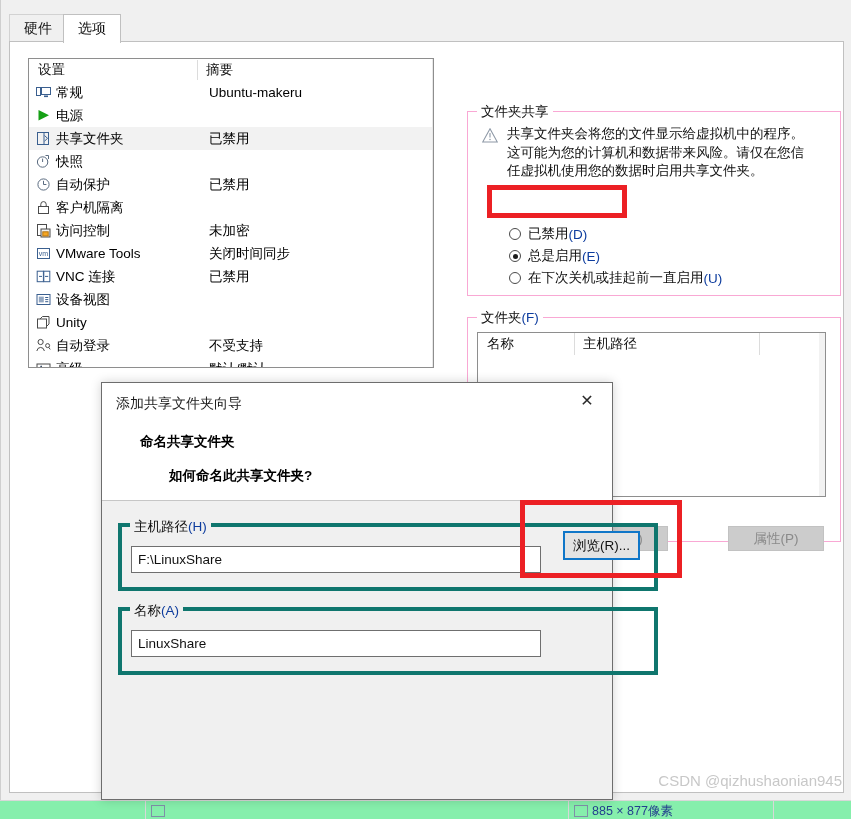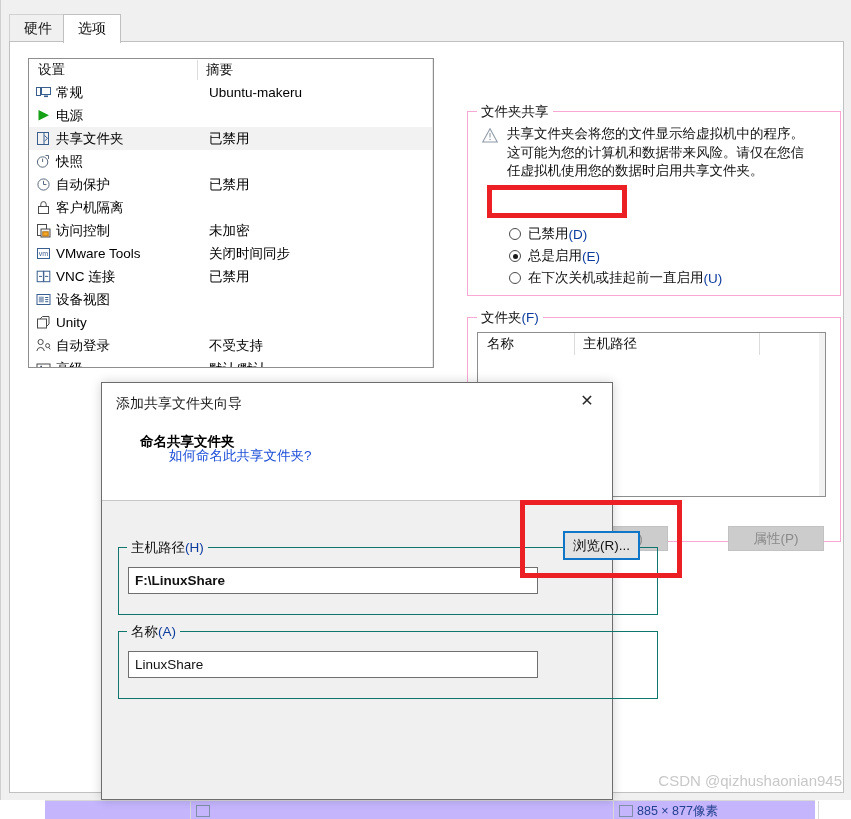--- a/index.html
+++ b/index.html
@@ -130,61 +130,61 @@
     font-size:16px;color:#2b2b2b;cursor:default;
   }
   #dlg-head{
     position:absolute;left:0;top:0;width:100%;height:118px;
     background:#ffffff;border-bottom:1px solid #c6c6c6;box-sizing:border-box;
   }
   #dlg-head-title{
     position:absolute;left:38px;top:50px;font-size:13.5px;font-weight:bold;color:#000;
   }
   #dlg-head-sub{
-    position:absolute;left:67px;top:64px;font-size:13.5px;color:#1d4ed8;
+    position:absolute;left:67px;top:84px;font-size:13.5px;color:#000000;font-weight:bold;
   }
   #dlg-body{
     position:absolute;left:0;top:118px;width:100%;bottom:0;
     background:#f0f0f0;
   }
   .dgroup{
-    position:absolute;border:1px solid #0f766e;box-sizing:border-box;margin-top:24px;
+    position:absolute;border:4px solid #0f766e;box-sizing:border-box;
   }
   .dgroup-legend{
     position:absolute;top:-9px;left:8px;background:#f0f0f0;padding:0 4px;
     font-size:13.5px;color:#111;white-space:nowrap;
   }
   #dg-host{left:16px;top:22px;width:540px;height:68px;}
   #dg-name{left:16px;top:106px;width:540px;height:68px;}
   .tinput{
     position:absolute;background:#ffffff;border:1px solid #6f6f6f;
     box-sizing:border-box;height:27px;line-height:25px;
     font-size:13.5px;color:#111;padding-left:6px;
   }
-  #in-host{left:9px;top:19px;width:410px;font-weight:bold;}
+  #in-host{left:9px;top:19px;width:410px;}
   #in-name{left:9px;top:19px;width:410px;}
   #btn-browse{
     position:absolute;left:563px;top:531px;width:77px;height:29px;
     background:#e3e3e3;border:2px solid #0f76c8;box-sizing:border-box;
     font-size:13.5px;color:#111;text-align:center;line-height:25px;cursor:default;
     z-index:33;
   }
   
   .redbox{position:absolute;border:5px solid #ec2024;box-sizing:border-box;z-index:40;pointer-events:none;}
   #red-always{left:487px;top:185px;width:140px;height:33px;}
   #red-browse{left:520px;top:500px;width:162px;height:78px;}
   
   #watermark{
     position:absolute;right:9px;bottom:30px;
     font-size:15px;color:#c8c8c8;z-index:50;white-space:nowrap;
   }
   
   #bottom-strip{
-    position:absolute;left:0;top:800px;width:770px;height:19px;
-    background:#c4b5fd;border-top:1px solid #d8d8d8;margin-left:45px;
+    position:absolute;left:0;top:800px;width:851px;height:19px;
+    background:#86efac;border-top:1px solid #d8d8d8;
   }
   .bs-cell{position:absolute;top:0;height:19px;border-right:1px solid #d8d8d8;}
   #bs1{left:0;width:145px;}
   #bs2{left:145px;width:423px;}
   #bs3{left:568px;width:205px;}
   .bs-icon{position:absolute;top:4px;left:6px;width:12px;height:10px;border:1px solid #7f8fa8;}
   #bs-text{position:absolute;left:592px;top:2px;font-size:12.5px;color:#24408e;white-space:nowrap;}
 </style>
 </head>
 <body>

